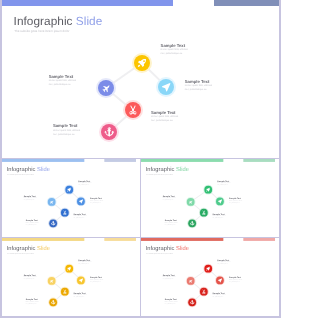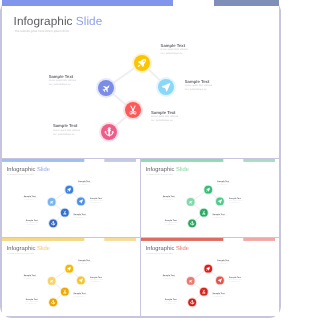--- a/index.html
+++ b/index.html
@@ -1,17 +1,17 @@
 <!DOCTYPE html>
 <html><head>
 <meta charset="utf-8">
 <style>
   html,body{margin:0;padding:0;width:281px;height:318px;background:#ffffff;-webkit-font-smoothing:antialiased;text-rendering:geometricPrecision;
     font-family:"Liberation Sans",sans-serif;overflow:hidden;}
-  .page{position:relative;width:281px;height:318px;background:#c7c4e0;border-radius:12px;}
+  .page{position:relative;width:281px;height:318px;background:#c7c4e0;}
 
   .slide{position:absolute;background:#ffffff;overflow:hidden;box-sizing:border-box;}
   .slide .inner{position:absolute;left:0;top:0;width:281px;height:160px;transform-origin:0 0;}
 
   .bar{position:absolute;top:0;height:6px;}
 
   .ttl{position:absolute;left:13.6px;top:15.3px;font-size:11.8px;line-height:12px;
     white-space:nowrap;color:#5c5c63;font-weight:400;letter-spacing:0.05px;}
   .ttl .ac{}
   .sub{position:absolute;left:14.2px;top:28.6px;font-size:3.05px;line-height:4.6px;

